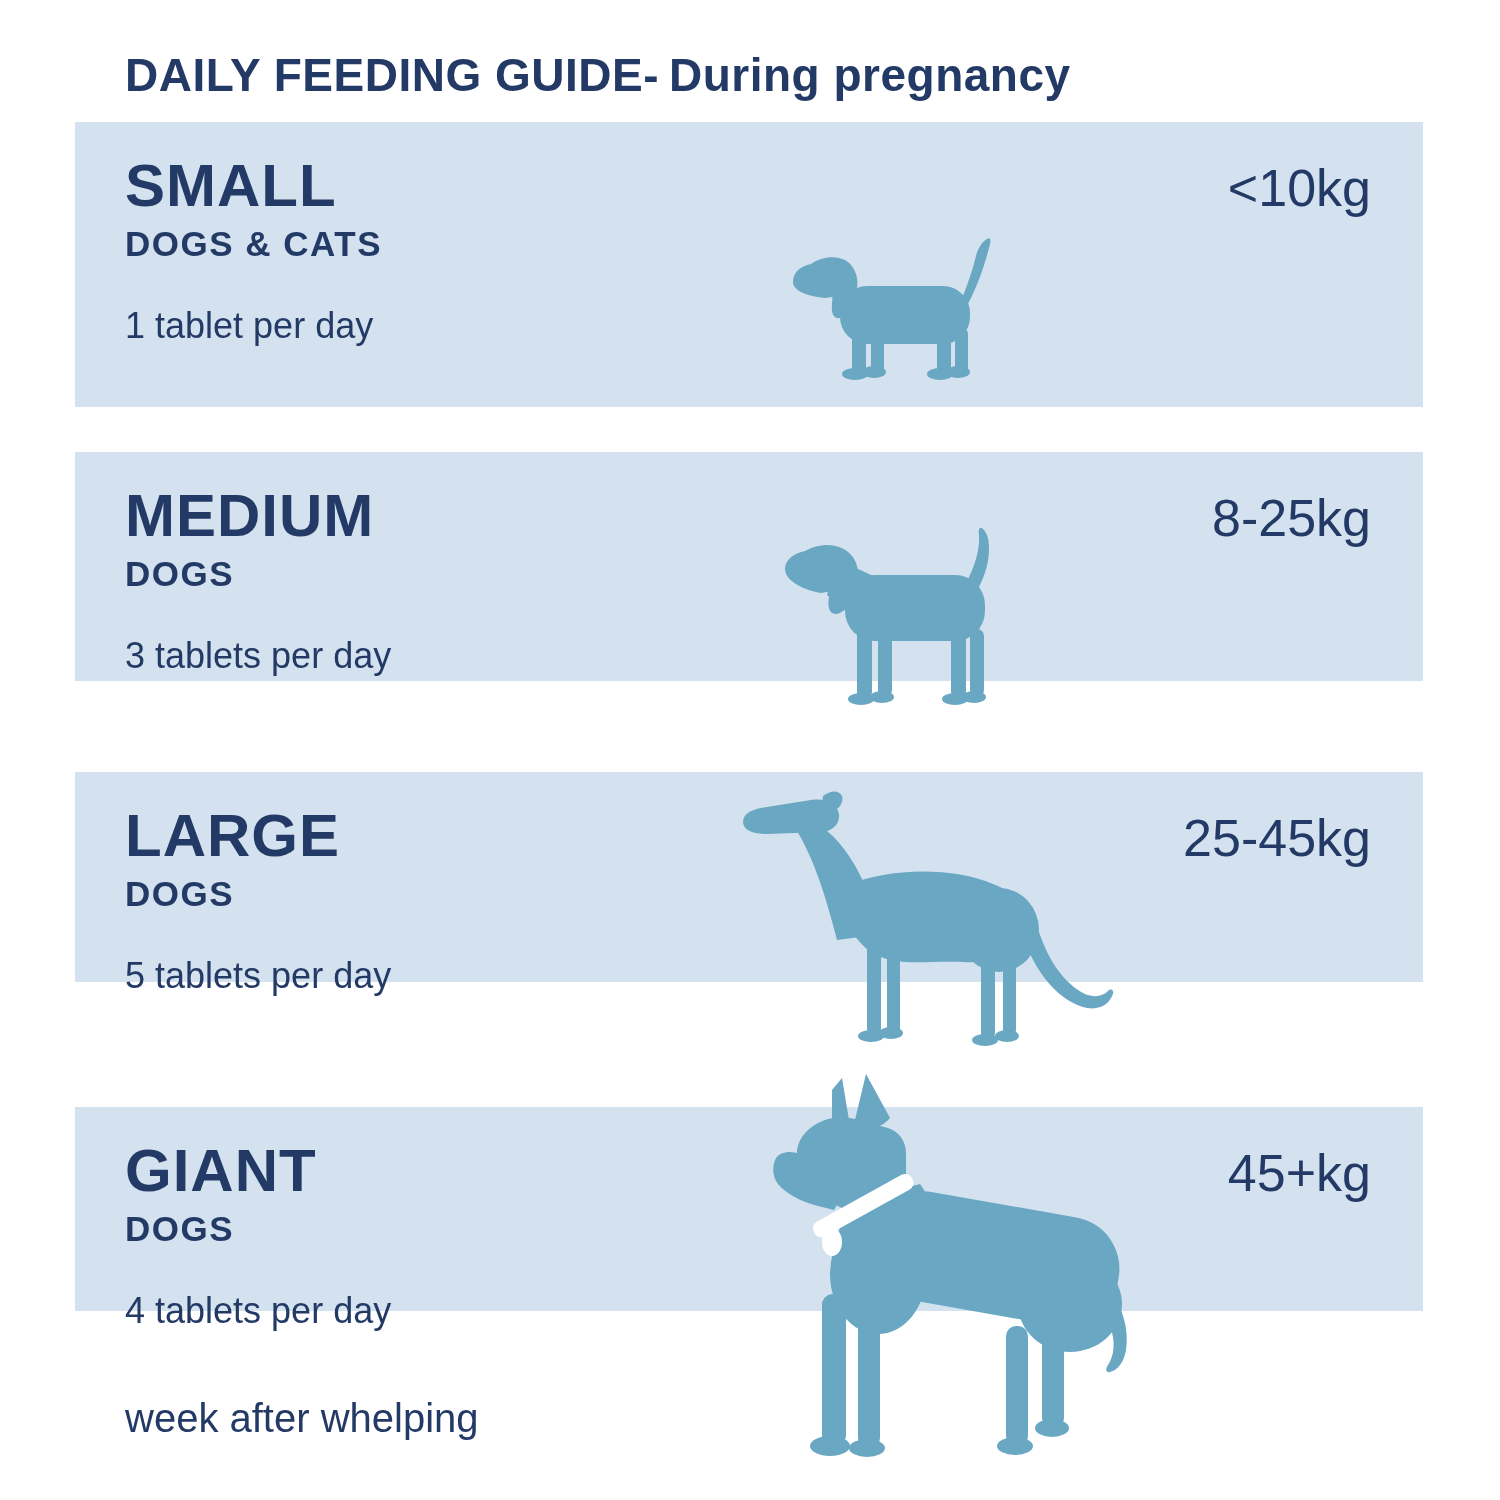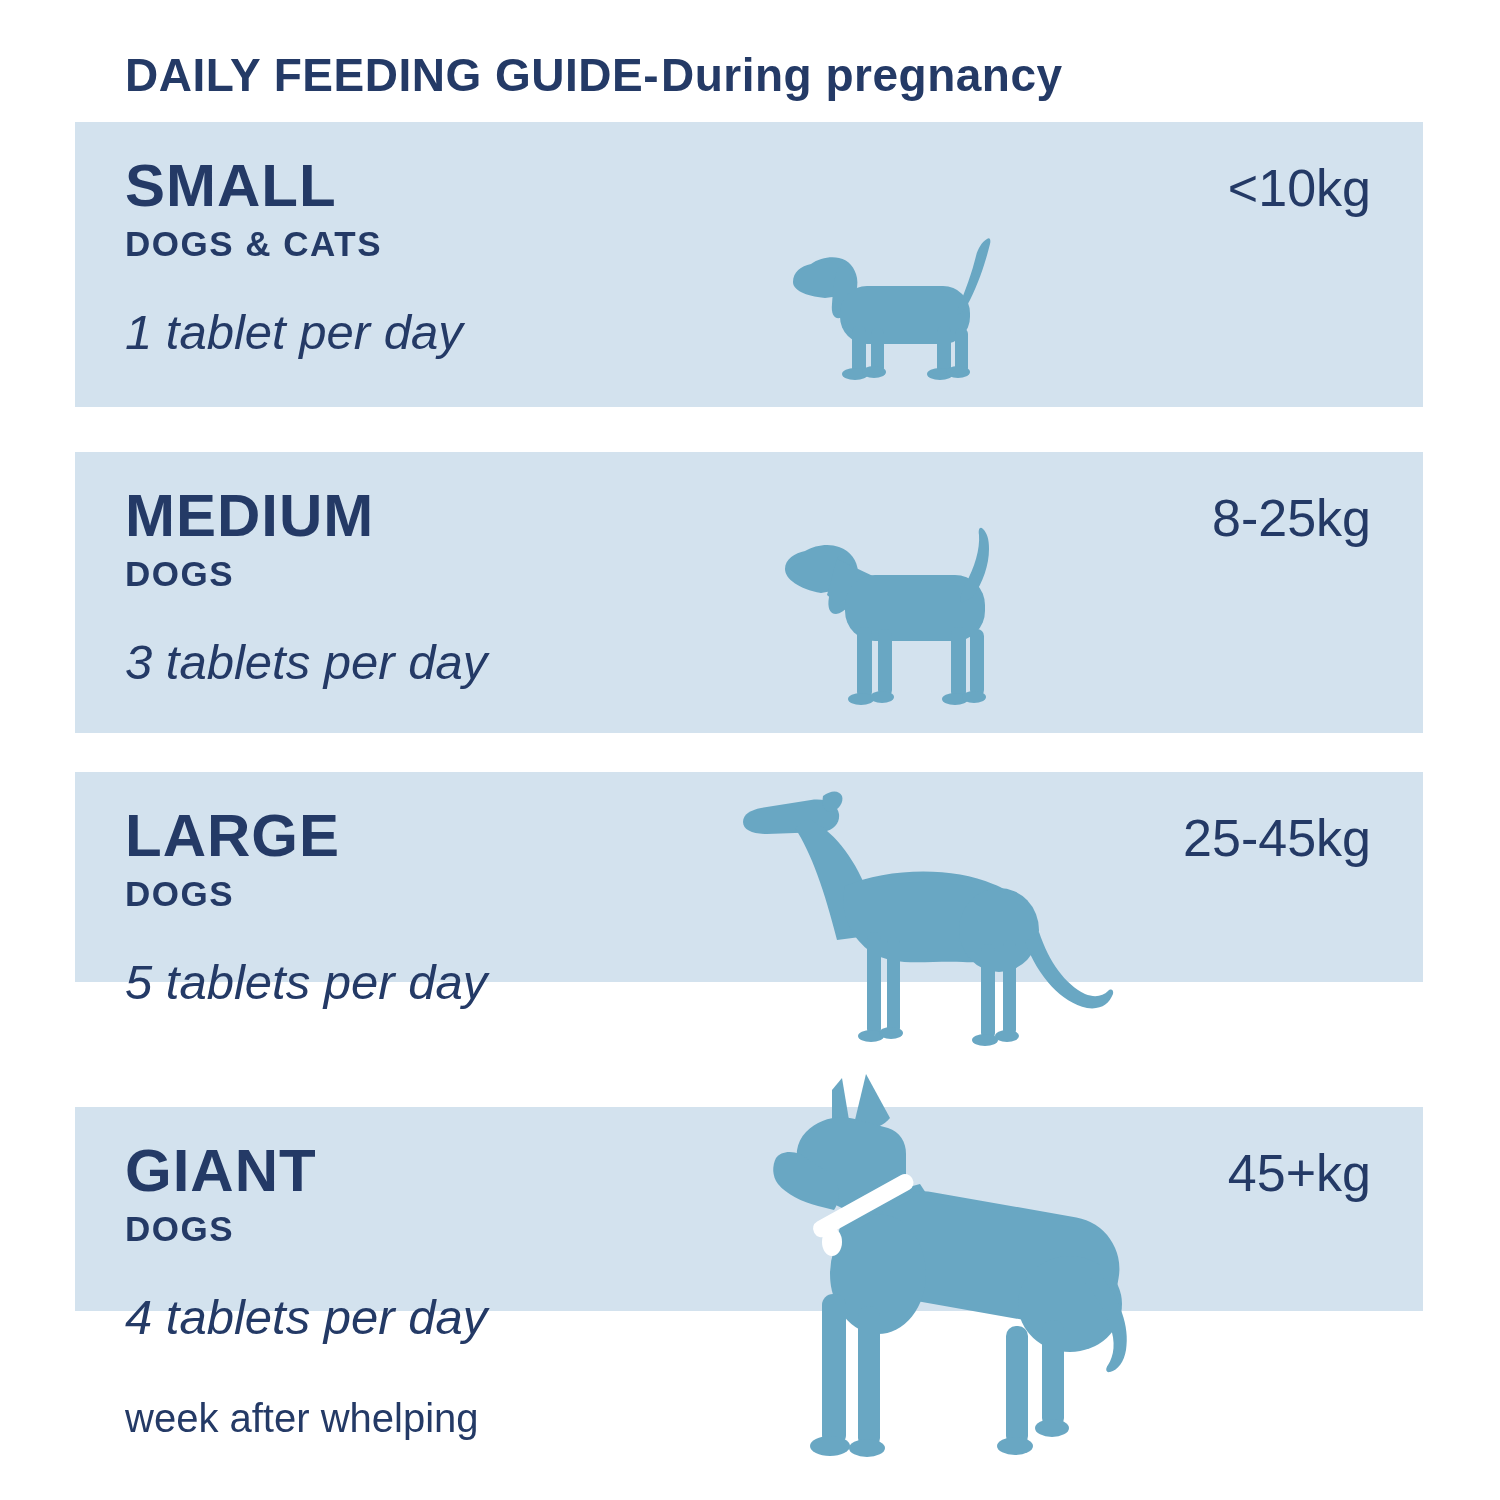--- a/index.html
+++ b/index.html
@@ -11,46 +11,45 @@
     position: relative;
     overflow: hidden;
   }
   .canvas { position: absolute; inset: 0; background: var(--background, #ffffff); }
 
   .title {
     position: absolute; left: 125px; top: 48px;
     font-size: 46px; font-weight: 700; letter-spacing: 0.5px;
     white-space: nowrap; color: var(--navy, #243a66);
   }
-  .title .sub { margin-left: 2px; }
+  .title .sub { margin-left: 10px; }
 
   .band {
     position: absolute; left: 75px; width: 1348px;
     background: var(--band, #d3e2ee);
   }
   .band-1 { top: 122px;  height: 285px; padding-left: 8px; }
-  .band-2 { top: 452px;  height: 281px; padding-left: 40px; }
+  .band-2 { top: 452px;  height: 229px; padding-left: 40px; }
   .band-3 { top: 772px;  height: 210px; }
   .band-4 { top: 1095px; height: 204px; margin-top: 12px; }
 
   .size-name {
     position: absolute; left: 50px; top: 34px;
     font-size: 60px; font-weight: 700; letter-spacing: 1px; line-height: 1;
     color: var(--navy, #243a66);
   }
   .species {
     position: absolute; left: 50px; top: 104px;
     font-size: 35px; font-weight: 700; letter-spacing: 1.5px; line-height: 1;
     color: var(--navy, #243a66);
   }
   .dose {
     position: absolute; left: 50px; top: 186px;
-    font-size: 49px; font-weight: 400; line-height: 1;
+    font-size: 36px; font-weight: 400; line-height: 1;
     color: var(--navy, #243a66);
-    font-style: italic;
   }
   .weight {
     position: absolute; right: 52px; top: 40px;
     font-size: 52px; font-weight: 400; line-height: 1;
     color: var(--navy, #243a66);
   }
 
   .dog-figure { position: absolute; color: var(--dog, #69a7c3); }
   .dog-figure svg { display: block; overflow: visible; }
   .fig-dachshund { left: 710px; top: 100px; }

